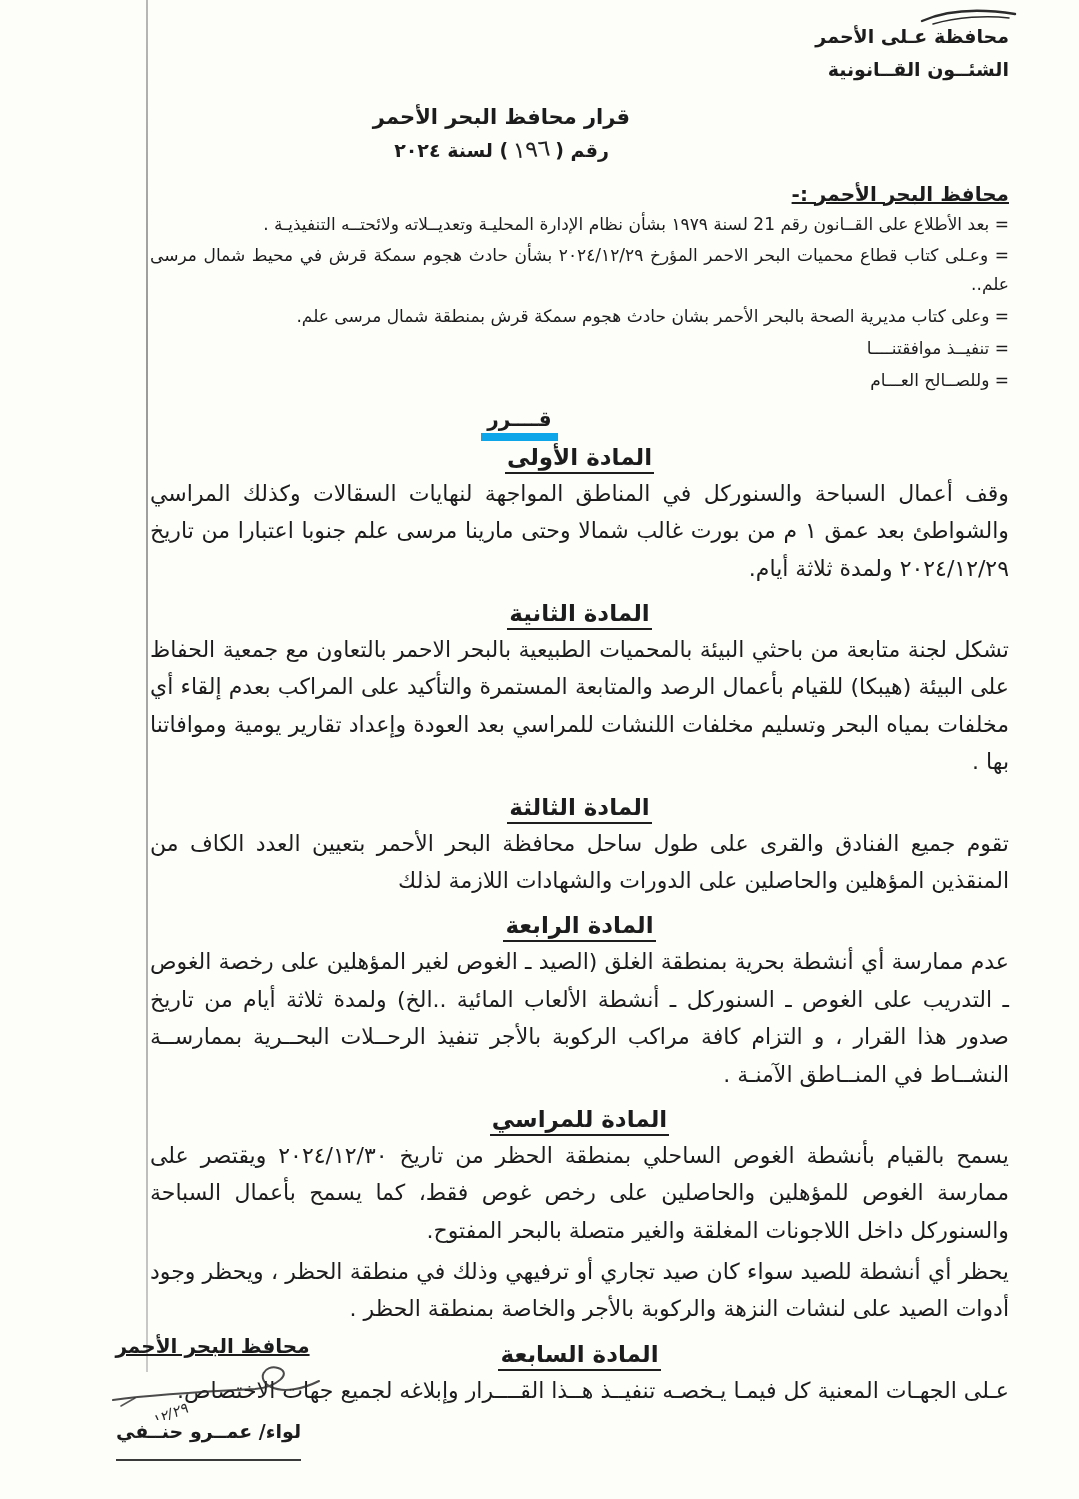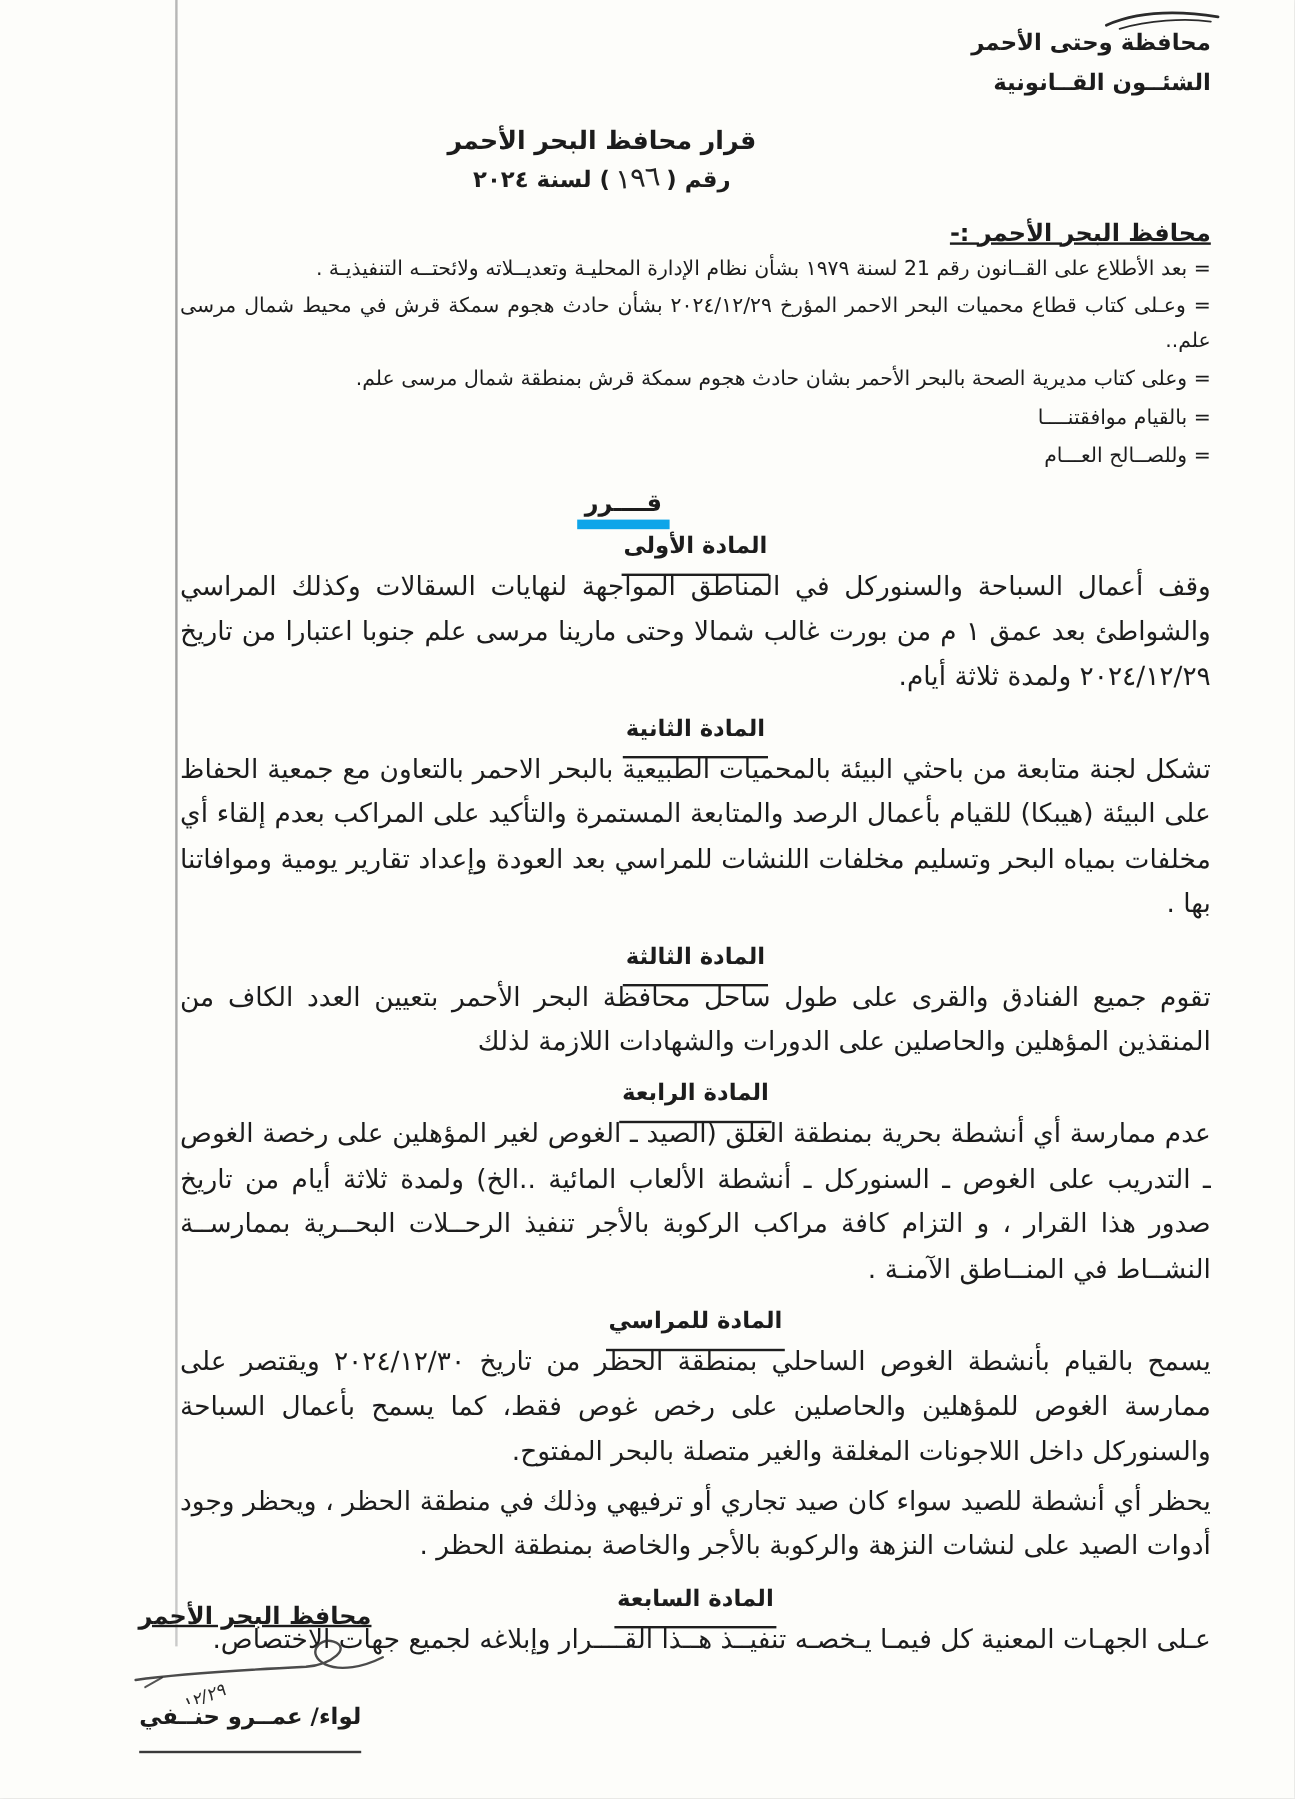--- a/index.html
+++ b/index.html
@@ -21,21 +21,21 @@
   .title-line1{font-size:21px;}
   .title-line2{font-size:19px;margin-top:7px;}
   .handnum{font-weight:400;font-size:23px;display:inline-block;transform:rotate(-5deg);padding:0 5px;color:#222;}
   .salutation{margin-top:20px;font-weight:bold;font-size:20px;text-decoration:underline;}
   .preamble{margin-top:4px;}
   .preamble p{font-size:17px;line-height:1.7;text-align:justify;margin:3px 0;}
   .decree-wrap{text-align:center;transform:translateX(-60px);margin-top:12px;}
   .decree-word{font-size:20px;font-weight:bold;border-bottom:8px solid #0ea5e9;padding:0 6px 2px;}
   .article{margin-top:4px;}
   .h-wrap{text-align:center;margin:13px 0 5px;}
-  .article-heading{font-weight:bold;font-size:19px;border-bottom:2px solid #1e1e1e;padding:0 2px 12px;}
+  .article-heading{font-weight:bold;font-size:23px;border-bottom:2px solid #1e1e1e;padding:0 2px 2px;}
   .article-body{font-size:22px;line-height:1.7;text-align:justify;margin:0;}
   .sig-block{position:absolute;left:95px;top:1334px;width:235px;direction:rtl;text-align:center;text-decoration:underline;}
   .sig-title{font-weight:bold;font-size:20px;}
   .sig-svg{display:block;width:225px;height:62px;margin-top:0;}
   .sig-name{font-weight:bold;font-size:19px;display:inline-block;border-bottom:2px solid #3a3a3a;padding-bottom:17px;margin-right:8px;}
   .sig-date-text{font-size:15px;fill:#2a2a2a;font-style:italic;}
   svg path{fill:none;stroke:#2b2b2b;stroke-linecap:round;}
 </style>
 </head>
 <body>
@@ -45,38 +45,38 @@
   <div class="scan-line"></div>
 
   <svg class="mark-top" viewBox="0 0 100 24" aria-hidden="true">
     <path d="M3,15 C28,4 58,2 96,8" stroke-width="2.4"></path>
     <path d="M14,18 C38,11 68,9 90,12" stroke-width="1.5"></path>
   </svg>
 
   <div class="content">
 
     <div class="dept">
-      <div>محافظة وحتى الأحمر</div>
+      <div>محافظة عـلى الأحمر</div>
       <div>الشئــون القــانونية</div>
     </div>
 
     <div class="title-block">
       <div class="title-line1">قرار محافظ البحر الأحمر</div>
       <div class="title-line2">
         <span>رقم (</span><span class="handnum">١٩٦</span><span>) لسنة ٢٠٢٤</span>
       </div>
     </div>
 
     <div class="salutation">محافظ البحر الأحمر :-</div>
 
     <div class="preamble">
       <p>= بعد الأطلاع على القــانون رقم 21 لسنة ١٩٧٩ بشأن نظام الإدارة المحليـة وتعديــلاته ولائحتــه التنفيذيـة .</p>
       <p>= وعـلى كتاب قطاع محميات البحر الاحمر المؤرخ ٢٠٢٤/١٢/٢٩ بشأن حادث هجوم سمكة قرش في محيط شمال مرسى علم..</p>
       <p>= وعلى كتاب مديرية الصحة بالبحر الأحمر بشان حادث هجوم سمكة قرش بمنطقة شمال مرسى علم.</p>
-      <p>= بالقيام موافقتنــــا</p>
+      <p>= تنفيــذ موافقتنــــا</p>
       <p>= وللصــالح العـــام</p>
     </div>
 
     <div class="decree-wrap">
       <span class="decree-word">قــــرر</span>
     </div>
 
     <section class="article">
       <div class="h-wrap"><span class="article-heading">المادة الأولى</span></div>
       <p class="article-body">وقف أعمال السباحة والسنوركل في المناطق المواجهة لنهايات السقالات وكذلك المراسي والشواطئ بعد عمق ١ م من بورت غالب شمالا وحتى مارينا مرسى علم جنوبا اعتبارا من تاريخ ٢٠٢٤/١٢/٢٩ ولمدة ثلاثة أيام.</p>

